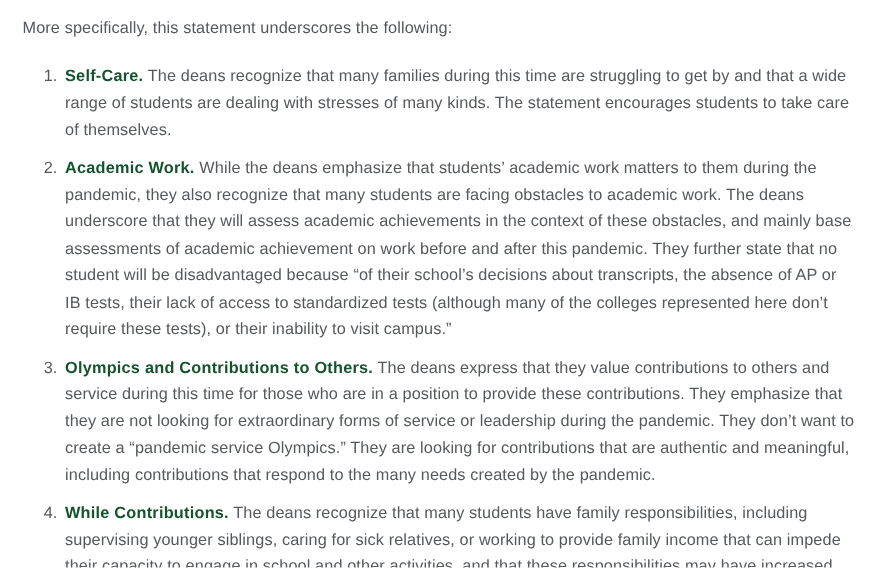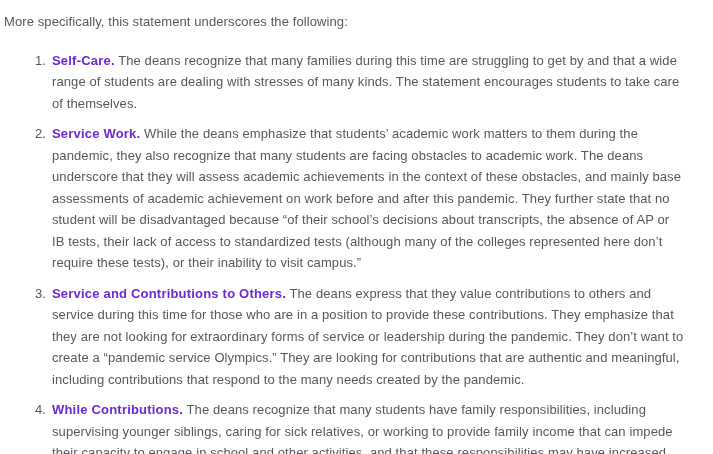--- a/index.html
+++ b/index.html
@@ -13,21 +13,21 @@
     overflow: hidden;
     font-family: "Liberation Sans", sans-serif;
     color: #55585c;
     font-size: 13px;
     line-height: 21.5px;
     letter-spacing: 0.1px;
     -webkit-font-smoothing: antialiased;
   }
   .intro {
     margin: 0;
-    padding: 11px 20px 0 4px;
+    padding: 11px 20px 0 18px;
     color: #55585c;
   }
   ol.statement-list {
     list-style: none;
     margin: 0;
     padding: 0;
     margin-top: 17px;
   }
   ol.statement-list li {
     position: relative;
@@ -38,46 +38,46 @@
   .item-number {
     position: absolute;
     left: 0;
     top: 0;
     width: 46px;
     text-align: right;
     color: #55585c;
   }
   .item-heading {
     font-weight: 700;
-    color: #6d28d9;
+    color: #14532d;
     letter-spacing: 0.2px;
   }
   .item-text {
     color: #55585c;
   }
 </style>
 </head>
 <body>
 
 <p class="intro">More specifically, this statement underscores the following:</p>
 
 <ol class="statement-list">
   <li>
     <span class="item-number">1.</span>
     <span class="item-heading">Self-Care.</span>
     <span class="item-text">The deans recognize that many families during this time are struggling to get by and that a wide range of students are dealing with stresses of many kinds. The statement encourages students to take care of themselves.</span>
   </li>
   <li>
     <span class="item-number">2.</span>
-    <span class="item-heading">Service Work.</span>
+    <span class="item-heading">Academic Work.</span>
     <span class="item-text">While the deans emphasize that students’ academic work matters to them during the pandemic, they also recognize that many students are facing obstacles to academic work. The deans underscore that they will assess academic achievements in the context of these obstacles, and mainly base assessments of academic achievement on work before and after this pandemic. They further state that no student will be disadvantaged because “of their school’s decisions about transcripts, the absence of AP or IB tests, their lack of access to standardized tests (although many of the colleges represented here don’t require these tests), or their inability to visit campus.”</span>
   </li>
   <li>
     <span class="item-number">3.</span>
-    <span class="item-heading">Service and Contributions to Others.</span>
+    <span class="item-heading">Olympics and Contributions to Others.</span>
     <span class="item-text">The deans express that they value contributions to others and service during this time for those who are in a position to provide these contributions. They emphasize that they are not looking for extraordinary forms of service or leadership during the pandemic. They don’t want to create a “pandemic service Olympics.” They are looking for contributions that are authentic and meaningful, including contributions that respond to the many needs created by the pandemic.</span>
   </li>
   <li>
     <span class="item-number">4.</span>
     <span class="item-heading">While Contributions.</span>
     <span class="item-text">The deans recognize that many students have family responsibilities, including supervising younger siblings, caring for sick relatives, or working to provide family income that can impede their capacity to engage in school and other activities, and that these responsibilities may have increased during this time. They view substantial family contributions as very important and encourage students to report them in their applications.</span>
   </li>
 
 </ol>
 

